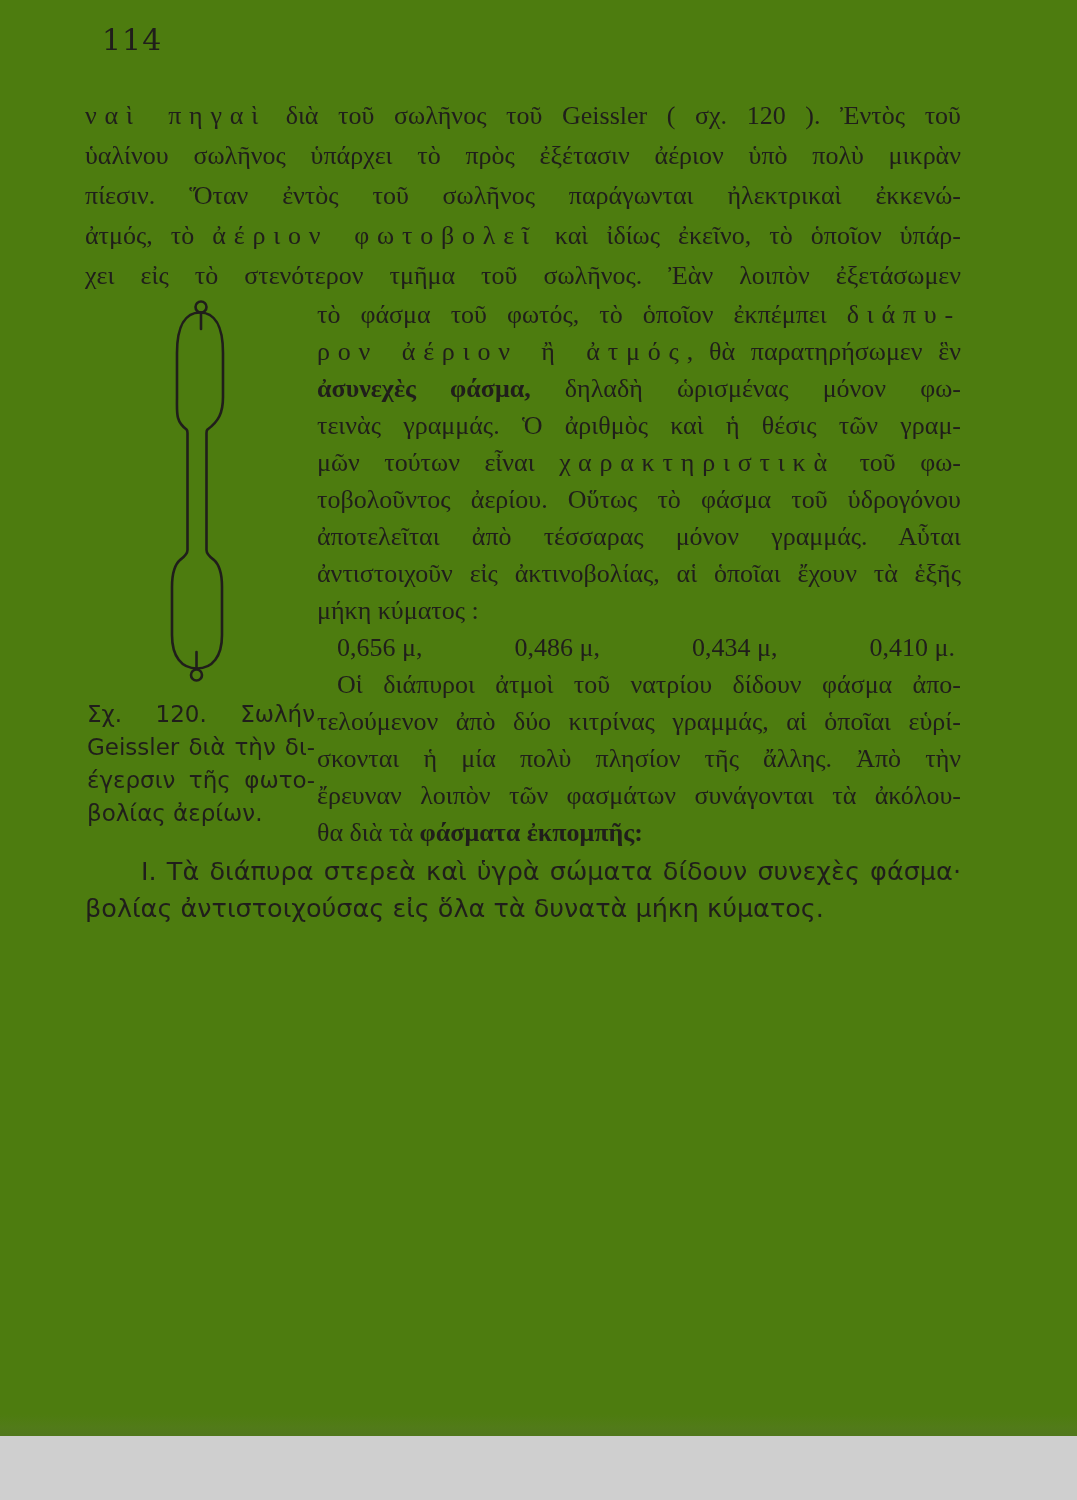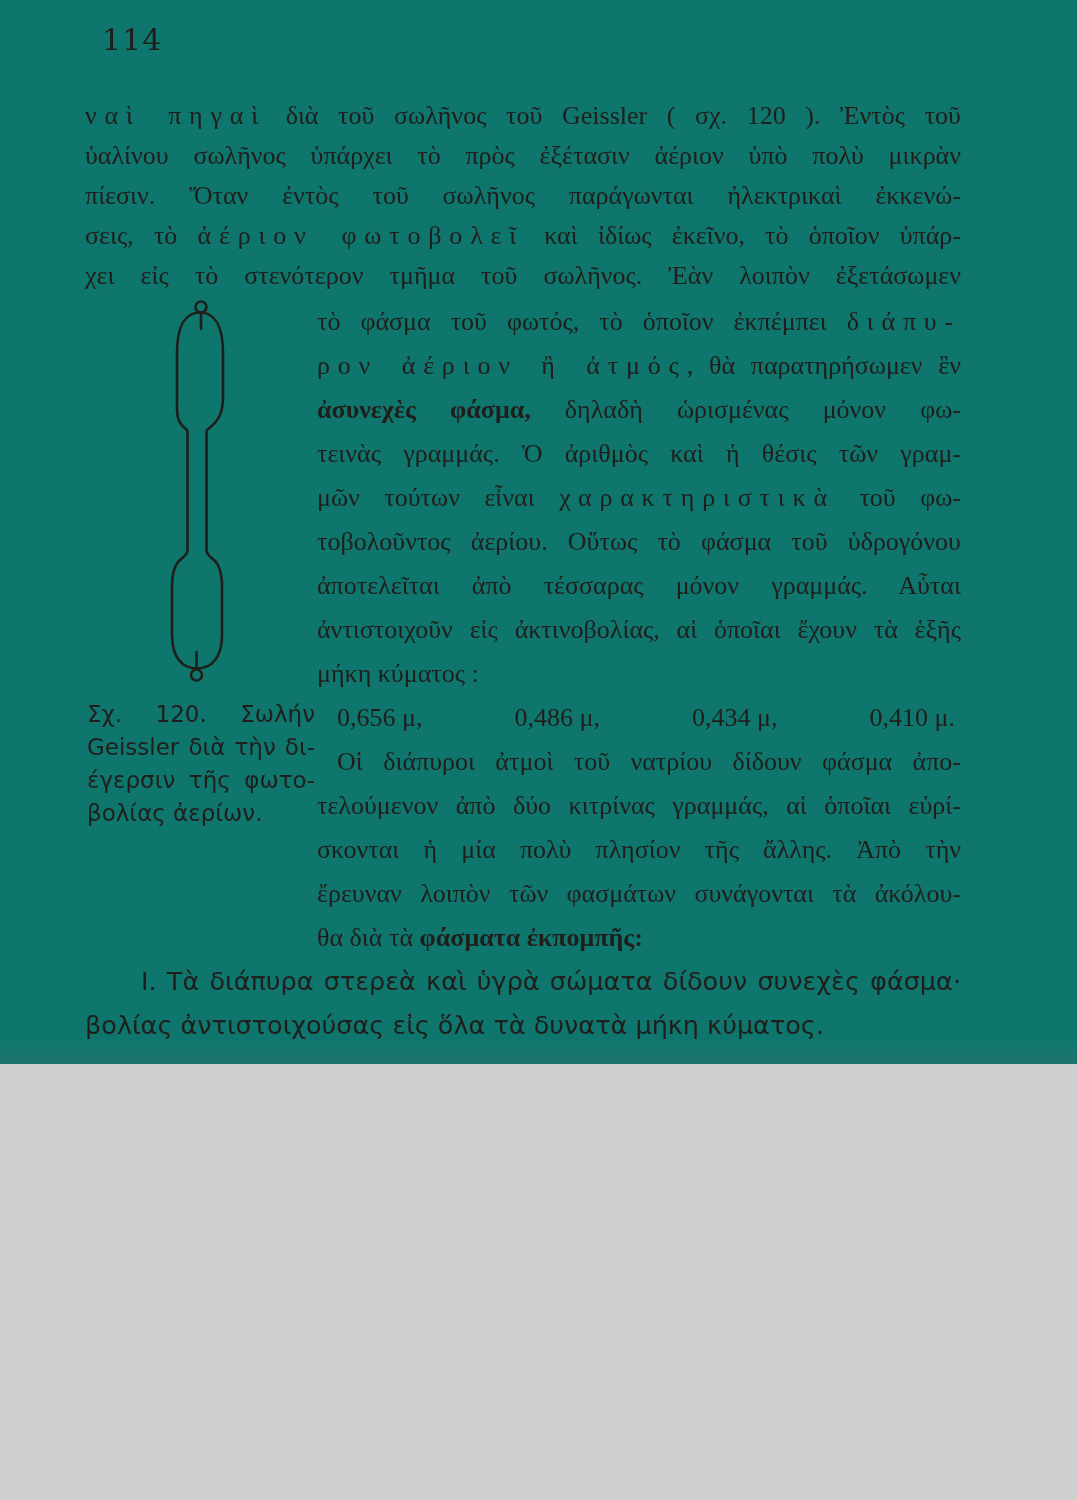--- a/index.html
+++ b/index.html
@@ -1,35 +1,35 @@
 <!DOCTYPE html>
 <html><head>
 <meta charset="utf-8">
 <style>
   html,body { margin:0; padding:0; background:#cfcfcf; }
   .page {
     position:relative;
-    width:1077px; height:1064px;
+    width:1077px; height:1436px;
     margin:0 auto;
-    background:#0f766e;
+    background:#4d7c0f;
     color:#201e1b;
     overflow:hidden;
     font-family:"DejaVu Serif", serif;
   }
   .pagenum {
     position:absolute; left:102px; top:22px;
     font-size:30px; letter-spacing:1px;
   }
   .content {
     position:absolute; left:85px; top:96px; width:876px;
   }
   .serif { font-family:Liberation Serif, serif; font-size:26px; }
   .sans  { font-family:"DejaVu Sans", sans-serif; font-size:25.5px; }
   .lh40 .tl { line-height:40px; }
-  .lh37 .tl { line-height:37px;margin-top:7px; }
+  .lh37 .tl { line-height:37px; }
   .tl { white-space:pre-wrap; }
   .j { text-align:justify; text-align-last:justify; }
   .ind { text-indent:var(--ind, 42px); }
   .b { font-weight:bold; }
   .ls { letter-spacing:0.30em; }
   .c { }
   .wl { display:flex; justify-content:space-between; padding:0 6px 0 20px; }
   .figrow { display:flex; align-items:flex-start; }
   .figcol { width:232px; flex:0 0 232px; }
   .textcol { flex:1 1 auto; --ind:20px; }
@@ -53,21 +53,21 @@
 <div class="page">
 
   <div class="pagenum">114</div>
 
   <div class="content">
 
     <div class="serif lh40">
         <div class="tl j"><span class="ls">ναὶ πηγαὶ</span><span> διὰ τοῦ σωλῆνος τοῦ Geissler ( σχ. 120 ). Ἐντὸς τοῦ</span></div>
         <div class="tl j"><span>ὑαλίνου σωλῆνος ὑπάρχει τὸ πρὸς ἐξέτασιν ἀέριον ὑπὸ πολὺ μικρὰν</span></div>
         <div class="tl j"><span>πίεσιν. Ὅταν ἐντὸς τοῦ σωλῆνος παράγωνται ἠλεκτρικαὶ ἐκκενώ-</span></div>
-        <div class="tl j"><span>σεις, τὸ </span><span class="ls">ἀέριον φωτοβολεῖ</span><span> καὶ ἰδίως ἐκεῖνο, τὸ ὁποῖον ὑπάρ-</span></div>
+        <div class="tl j"><span>ἀτμός, τὸ </span><span class="ls">ἀέριον φωτοβολεῖ</span><span> καὶ ἰδίως ἐκεῖνο, τὸ ὁποῖον ὑπάρ-</span></div>
         <div class="tl j"><span>χει εἰς τὸ στενότερον τμῆμα τοῦ σωλῆνος. Ἐὰν λοιπὸν ἐξετάσωμεν</span></div>
       </div>
 
     <div class="figrow">
       <div class="figcol">
         <svg class="tube-svg" width="232" height="398" viewBox="85 290 232 398" fill="none" stroke="#201e1b" stroke-width="2.6" stroke-linecap="round" stroke-linejoin="round">
           <circle cx="201" cy="301" r="5.5"></circle>
           <path d="M 201 307 L 201 323"></path>
           <path d="
             M 177 347

